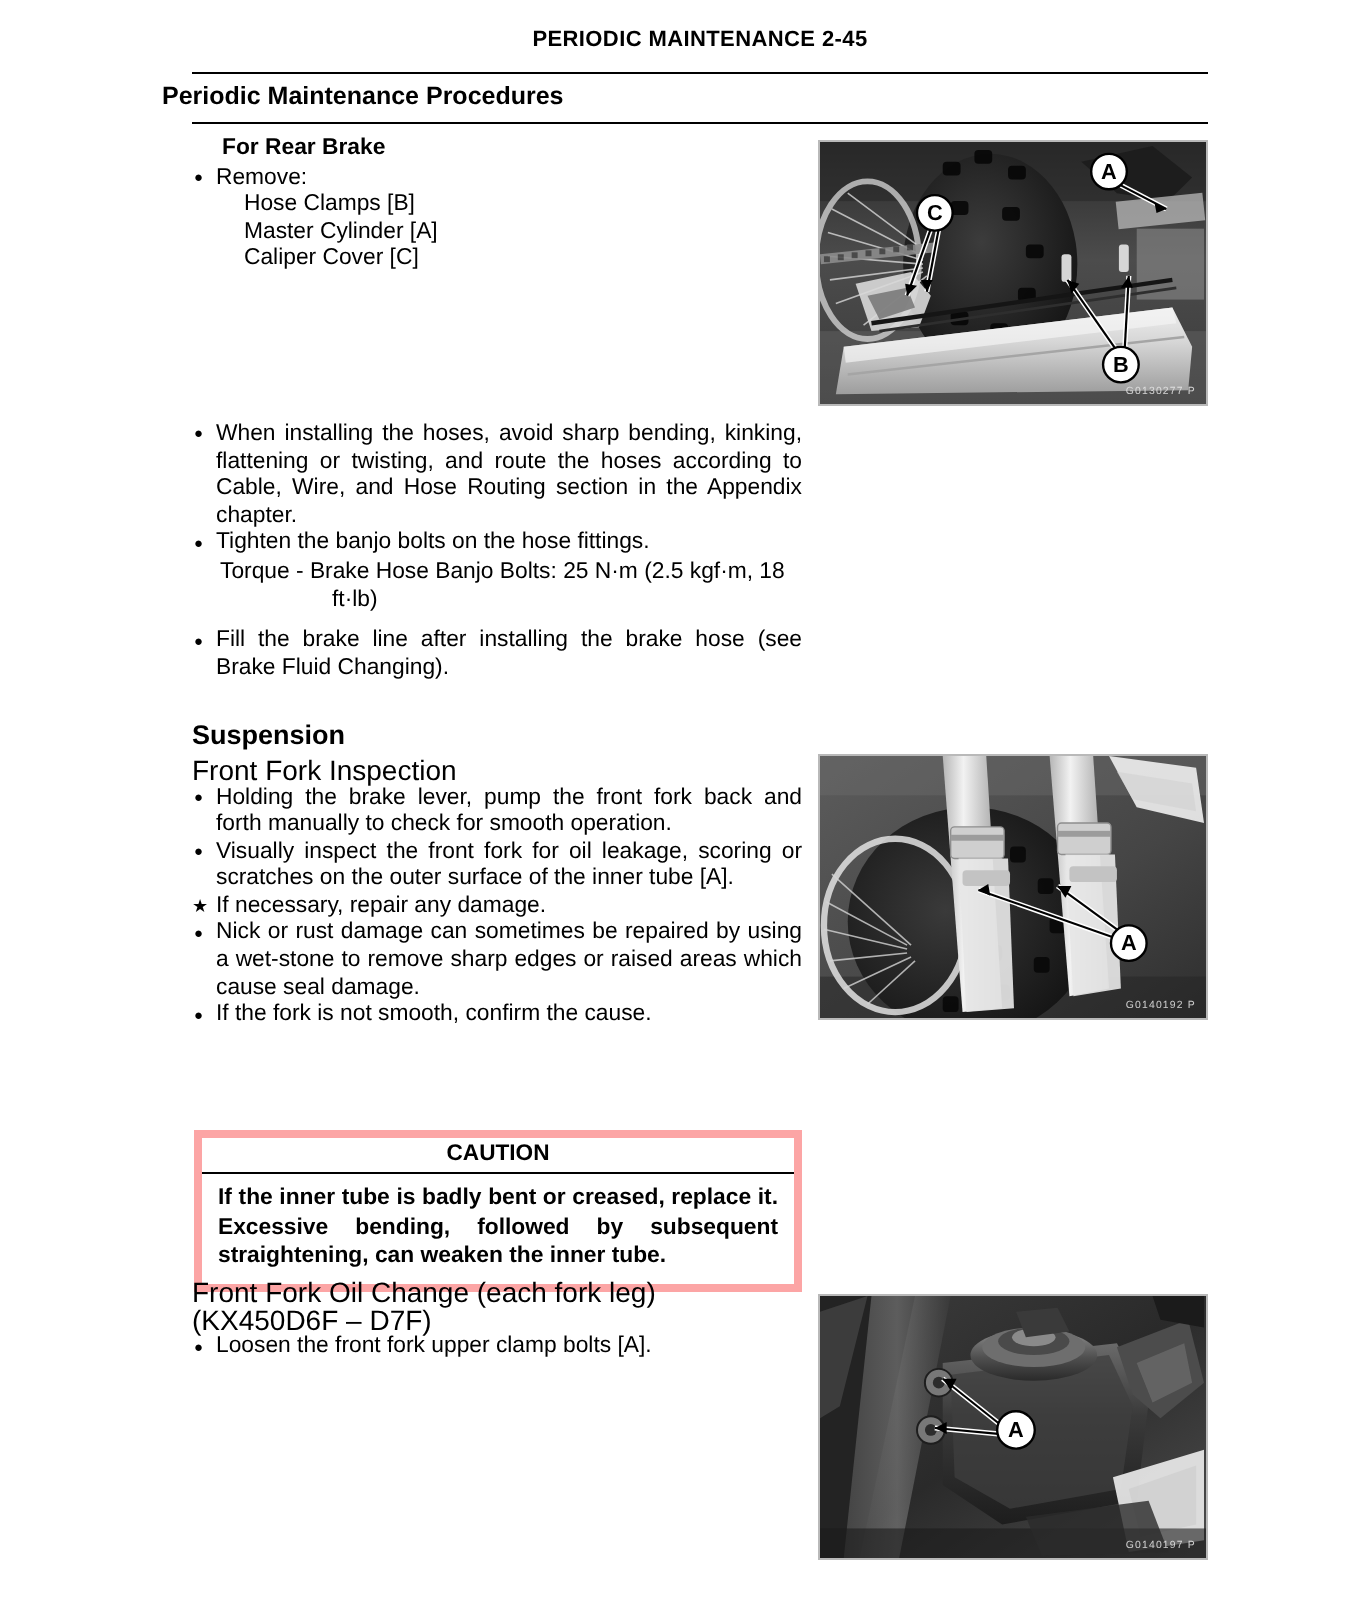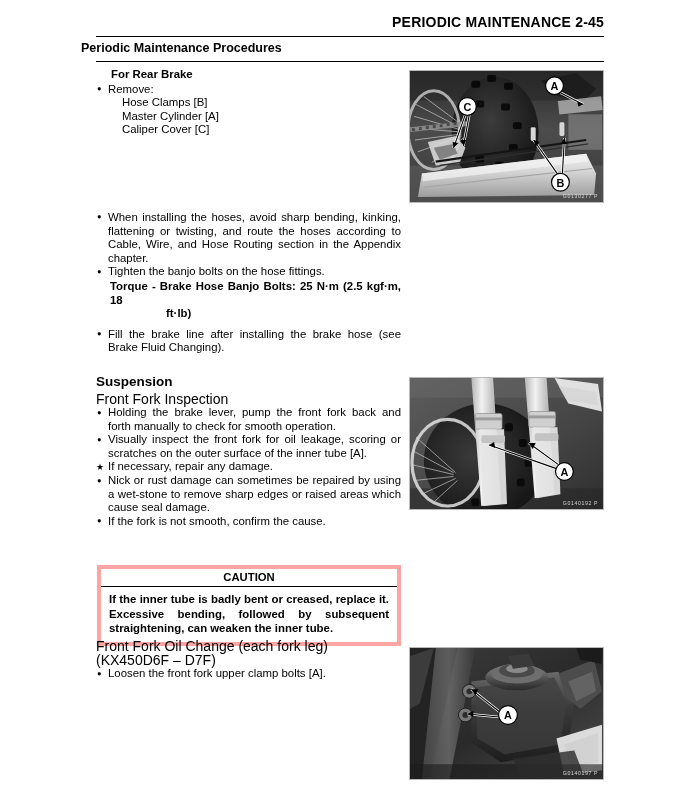--- a/index.html
+++ b/index.html
@@ -20,23 +20,23 @@
     position: absolute;
     inset: 0;
   }
 
   
   .page-header {
     position: absolute;
     left: 96px;
     top: 14px;
     width: 508px;
-    text-align: right;
-    font-weight: bold;
-    font-size: 14px;
+    text-align: center;
+    font-weight: bold;
+    font-size: 11px;
     letter-spacing: 0.2px;
     white-space: nowrap;
   }
   .rule {
     position: absolute;
     left: 96px;
     width: 508px;
     height: 0;
     border-top: 1px solid #000;
   }
@@ -88,21 +88,21 @@
     top: -0.5px;
   }
   .bullet.nojust { text-align: left; }
 
   .sub-item {
     padding-left: 26px;
     text-align: left;
   }
 
   .torque-line {
-    font-weight: bold;
+    font-weight: normal;
     padding-left: 14px;
     text-align: justify;
     margin-top: 1px;
   }
   .torque-line .wrap2 {
     display: block;
     padding-left: 56px;
   }
 
   .gap-sm { height: 7px; }

